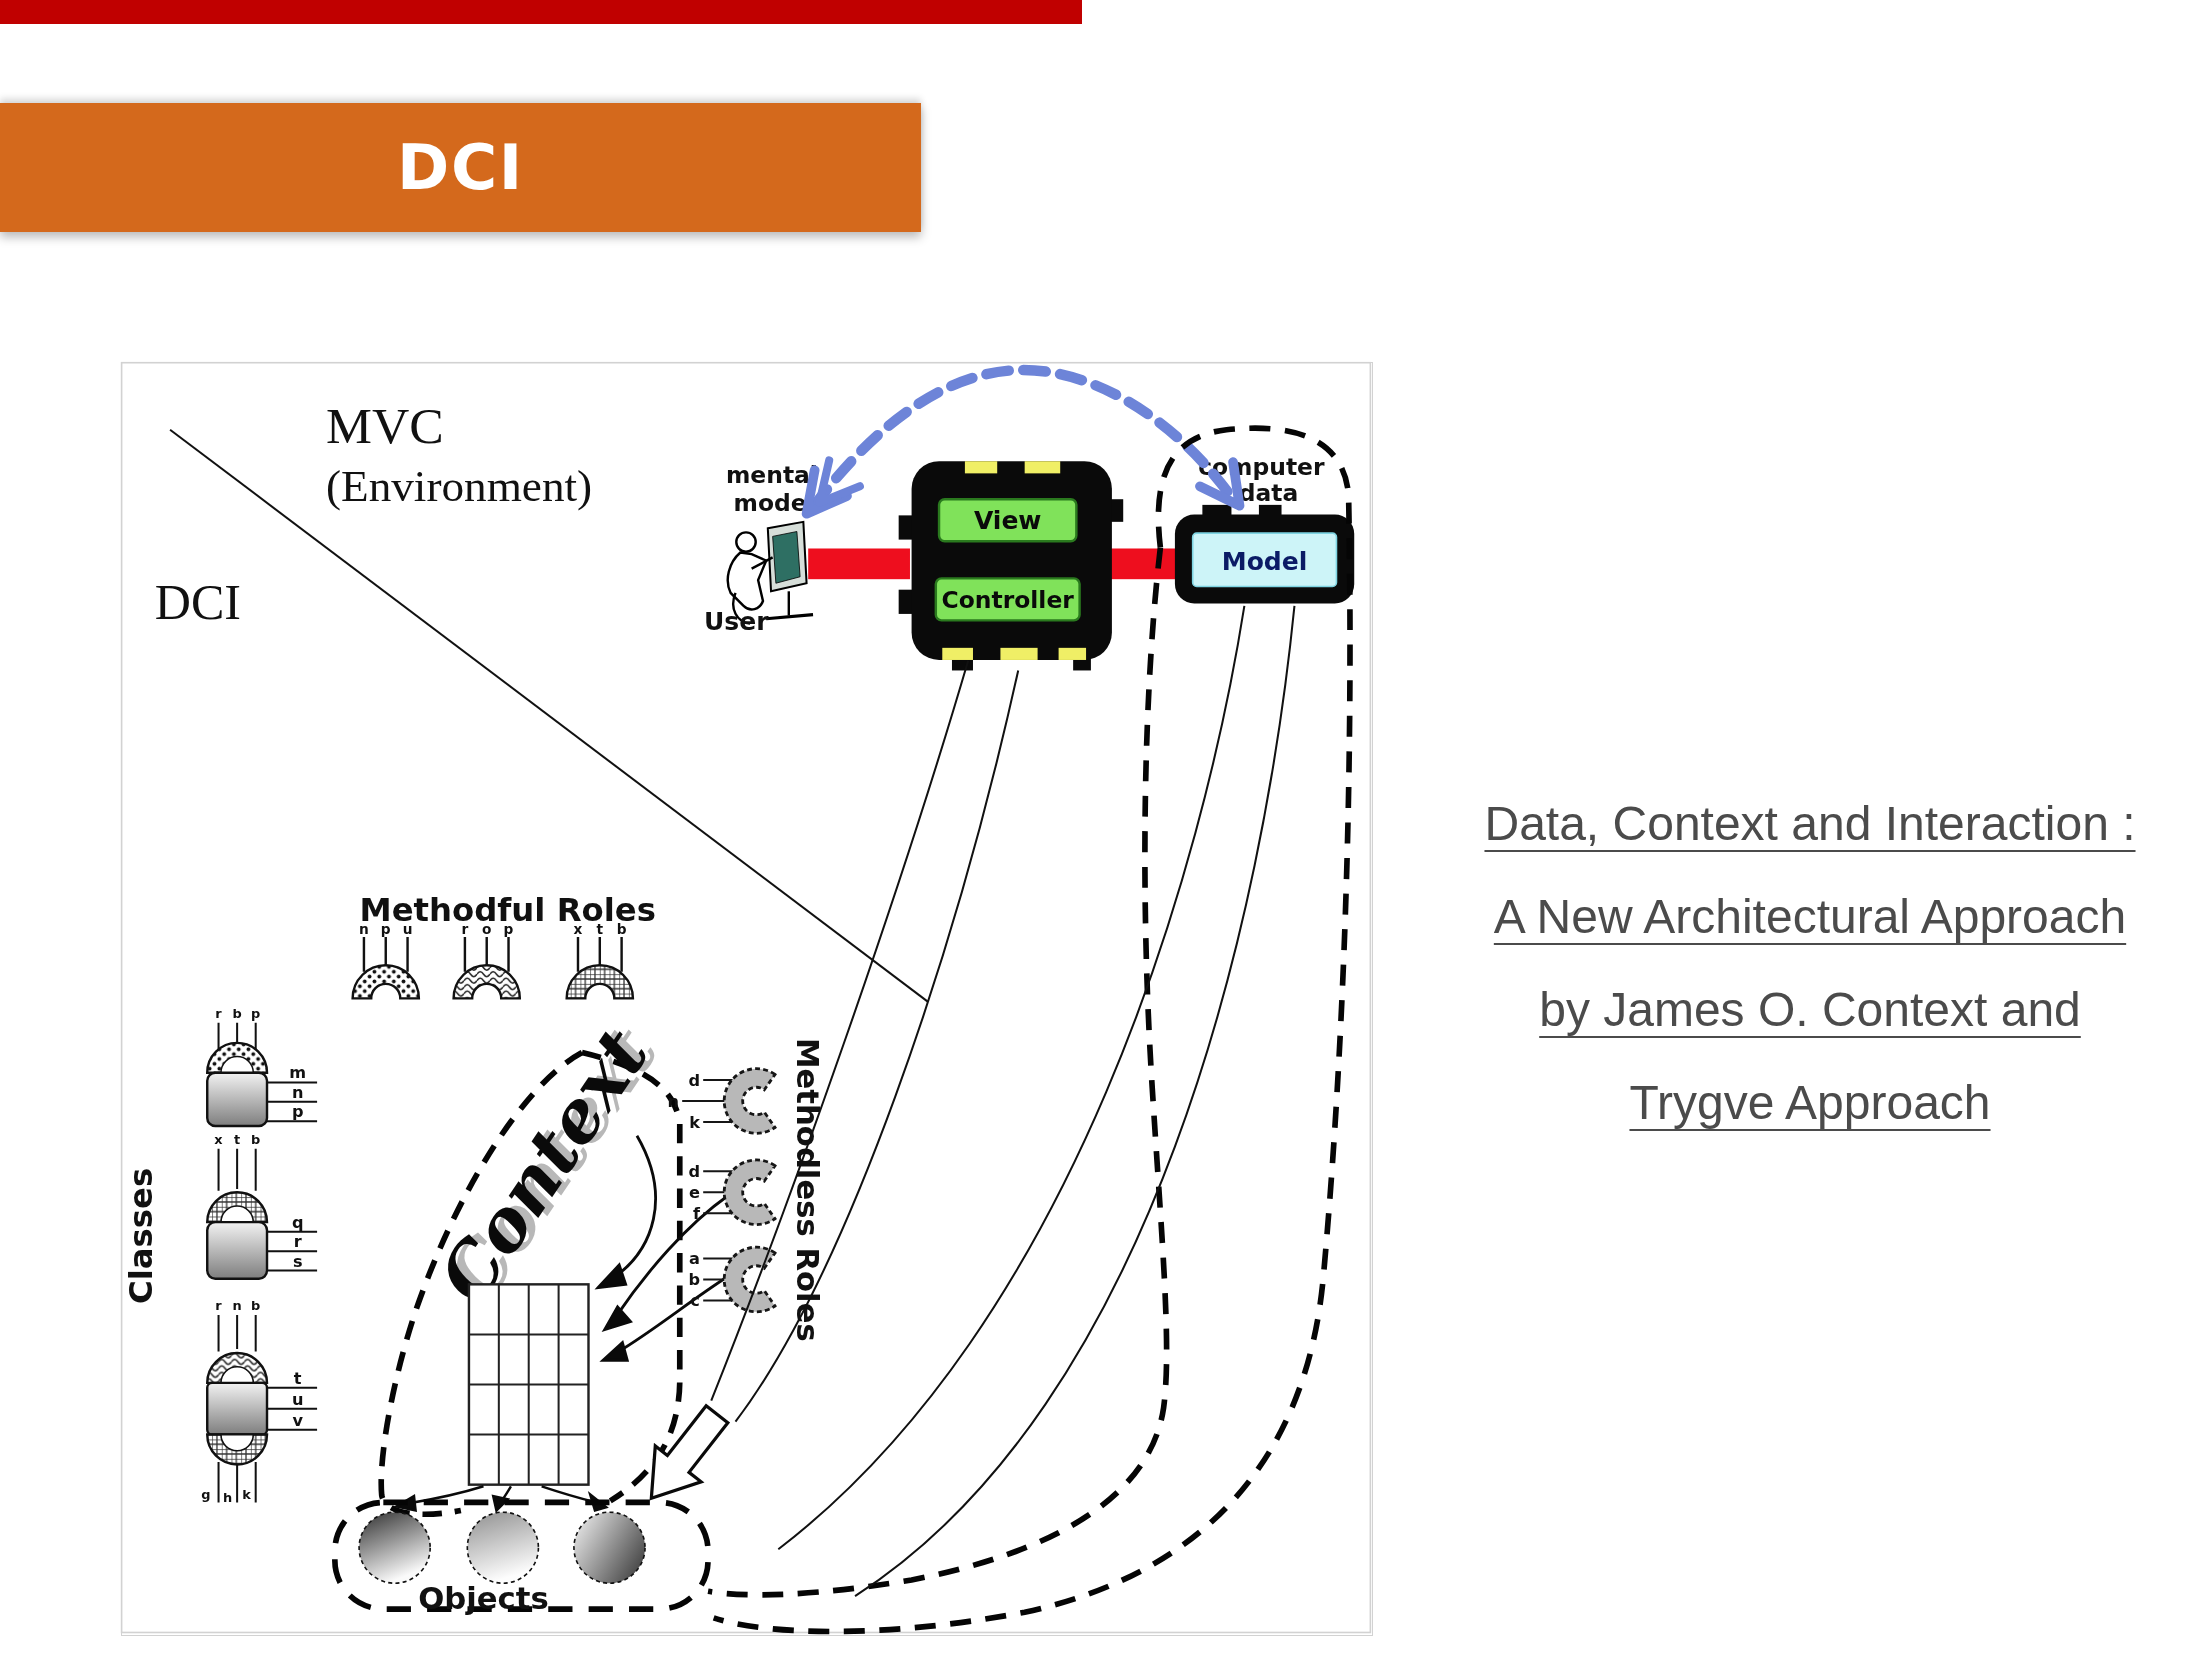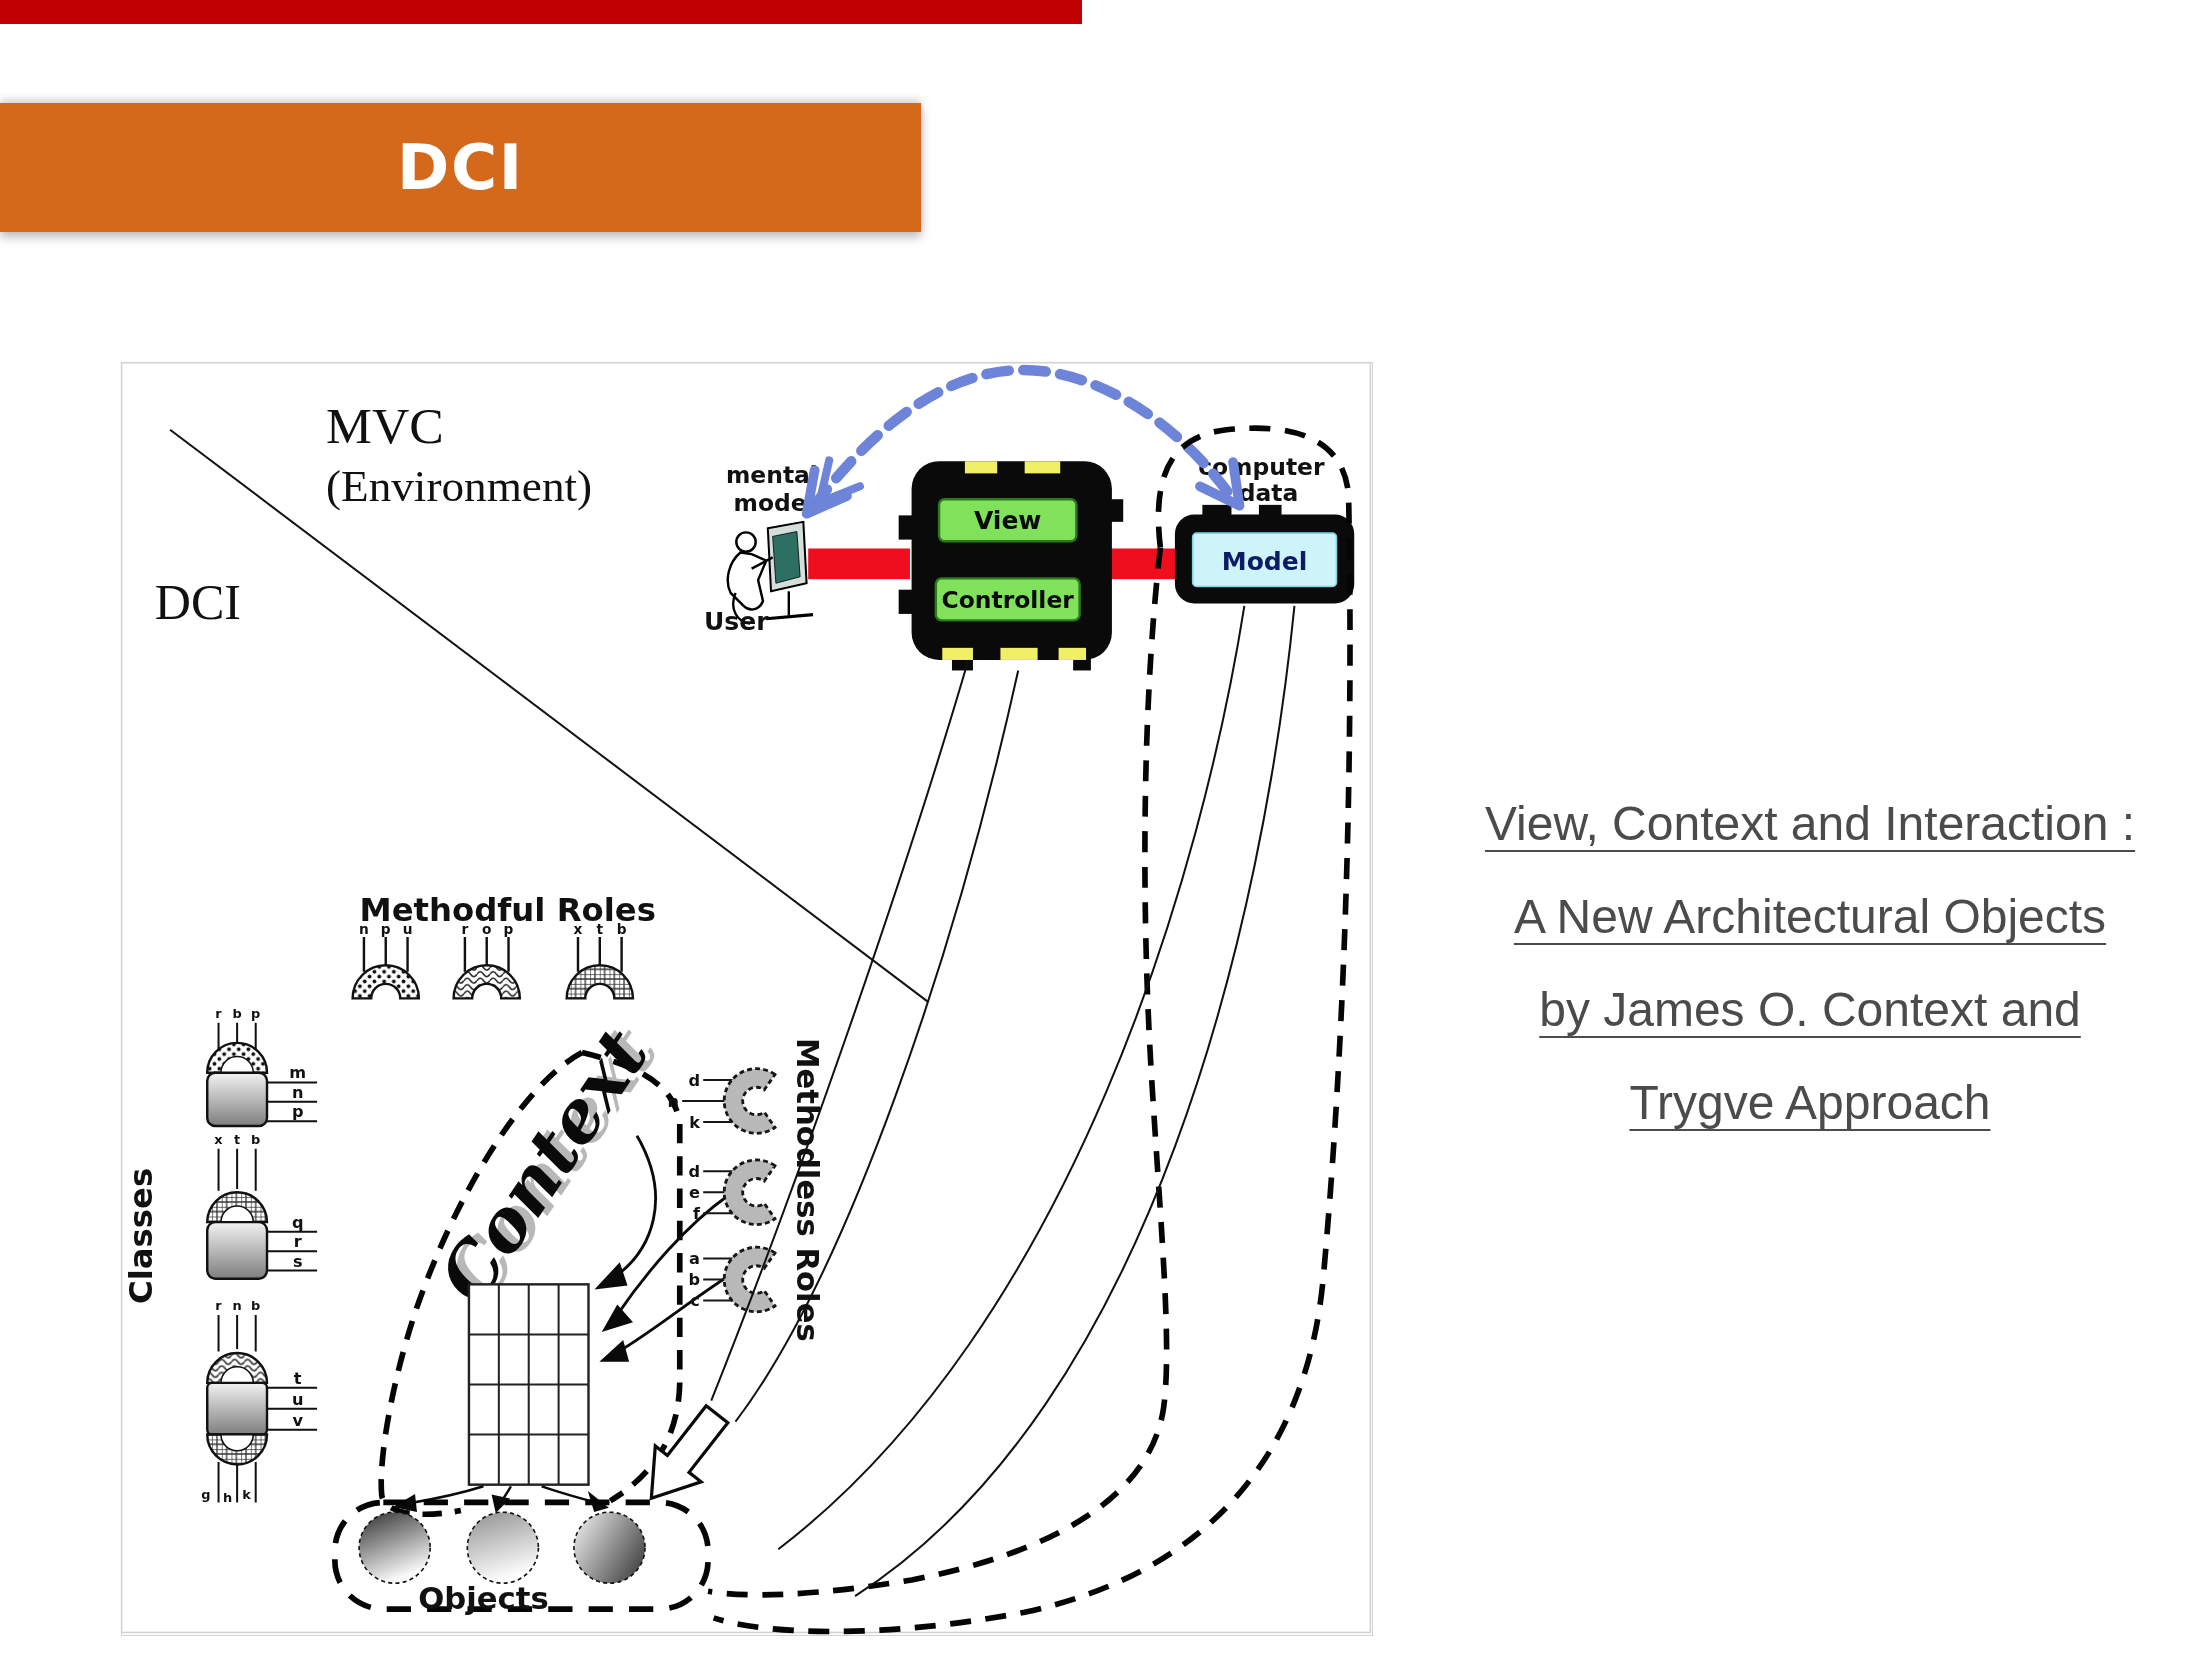--- a/index.html
+++ b/index.html
@@ -290,20 +290,20 @@
       <g stroke="#111" stroke-width="2" stroke-dasharray="5 4">
         <circle cx="490" cy="1898" r="44" fill="url(#gradC1)"></circle>
         <circle cx="624" cy="1898" r="44" fill="url(#gradC2)"></circle>
         <circle cx="756" cy="1898" r="44" fill="url(#gradC3)"></circle>
       </g>
       <text x="600" y="1974" text-anchor="middle" font-family="DejaVu Sans,sans-serif" font-weight="bold" font-size="38" fill="#111">Objects</text>
     </svg>
   </div>
 
   <div class="reference">
-    <div class="ref-line">View, Context and Interaction :</div>
-    <div class="ref-line">A New Architectural Objects</div>
+    <div class="ref-line">Data, Context and Interaction :</div>
+    <div class="ref-line">A New Architectural Approach</div>
     <div class="ref-line">by James O. Context and</div>
     <div class="ref-line">Trygve Approach</div>
   </div>
 
 </div>
 
 
 </body></html>

